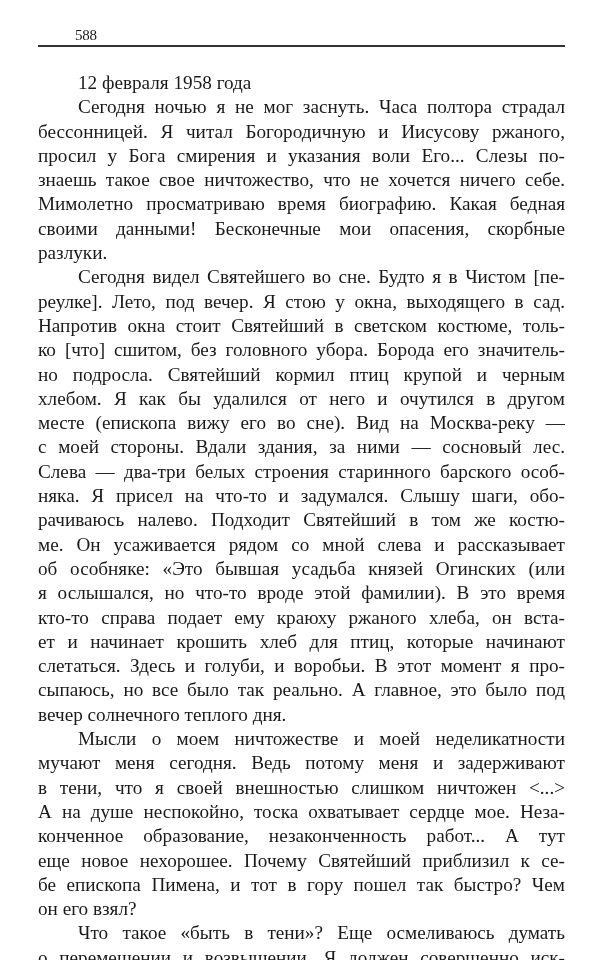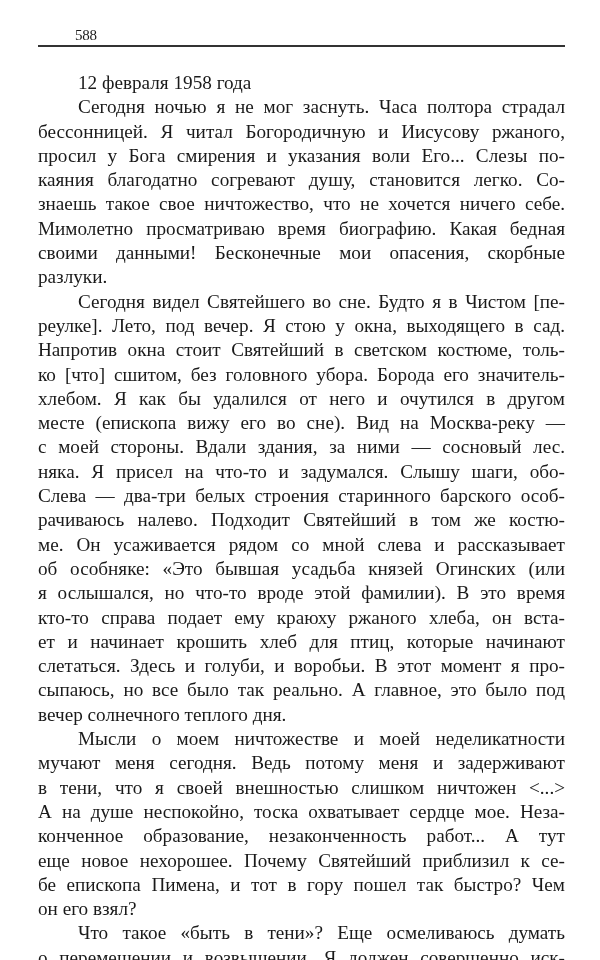--- a/index.html
+++ b/index.html
@@ -84,37 +84,37 @@
   </div>
   <div class="rule"></div>
 
   <div class="body-text">
     <span class="line date">12 февраля 1958 года</span>
 
     <div>
       <span class="line indent">Сегодня ночью я не мог заснуть. Часа полтора страдал</span>
       <span class="line">бессонницей. Я читал Богородичную и Иисусову ржаного,</span>
       <span class="line">просил у Бога смирения и указания воли Его... Слезы по-</span>
-      <span class="line">каяния благодатно согревают душу, становится легко. Со-</span>
       <span class="line">знаешь такое свое ничтожество, что не хочется ничего себе.</span>
       <span class="line">Мимолетно просматриваю время биографию. Какая бедная</span>
       <span class="line">своими данными! Бесконечные мои опасения, скорбные</span>
       <span class="line last">разлуки.</span>
     </div>
 
     <div>
       <span class="line indent">Сегодня видел Святейшего во сне. Будто я в Чистом [пе-</span>
       <span class="line">реулке]. Лето, под вечер. Я стою у окна, выходящего в сад.</span>
       <span class="line">Напротив окна стоит Святейший в светском костюме, толь-</span>
       <span class="line">ко [что] сшитом, без головного убора. Борода его значитель-</span>
+      <span class="line">но подросла. Святейший кормил птиц крупой и черным</span>
       <span class="line">хлебом. Я как бы удалился от него и очутился в другом</span>
       <span class="line">месте (епископа вижу его во сне). Вид на Москва-реку —</span>
       <span class="line">с моей стороны. Вдали здания, за ними — сосновый лес.</span>
+      <span class="line">Слева — два-три белых строения старинного барского особ-</span>
       <span class="line">няка. Я присел на что-то и задумался. Слышу шаги, обо-</span>
-      <span class="line">Слева — два-три белых строения старинного барского особ-</span>
       <span class="line">рачиваюсь налево. Подходит Святейший в том же костю-</span>
       <span class="line">ме. Он усаживается рядом со мной слева и рассказывает</span>
       <span class="line">об особняке: «Это бывшая усадьба князей Огинских (или</span>
       <span class="line">я ослышался, но что-то вроде этой фамилии). В это время</span>
       <span class="line">кто-то справа подает ему краюху ржаного хлеба, он вста-</span>
       <span class="line">ет и начинает крошить хлеб для птиц, которые начинают</span>
       <span class="line">слетаться. Здесь и голуби, и воробьи. В этот момент я про-</span>
       <span class="line">сыпаюсь, но все было так реально. А главное, это было под</span>
       <span class="line last">вечер солнечного теплого дня.</span>
     </div>

